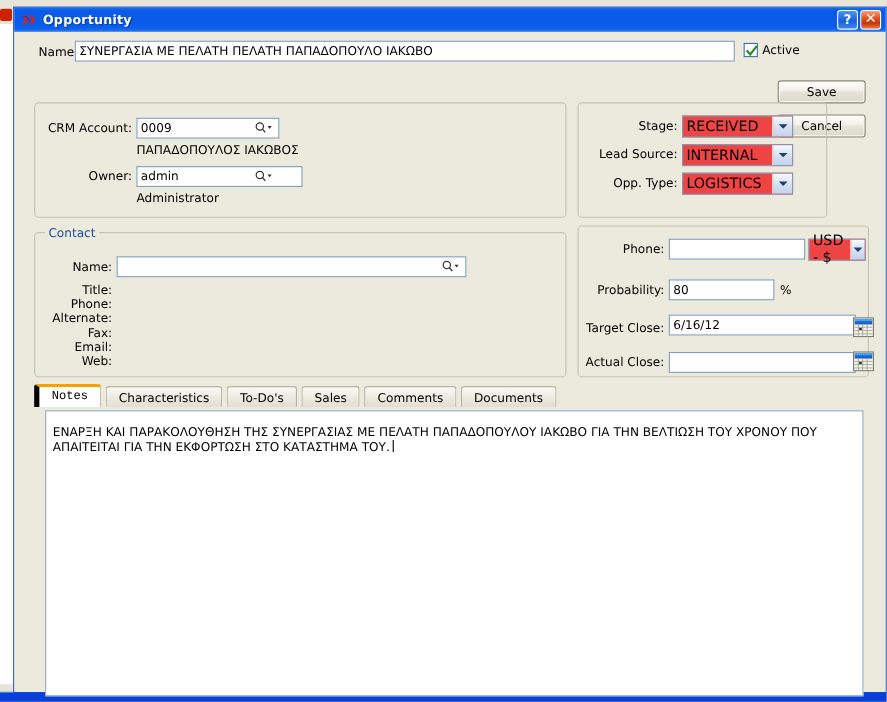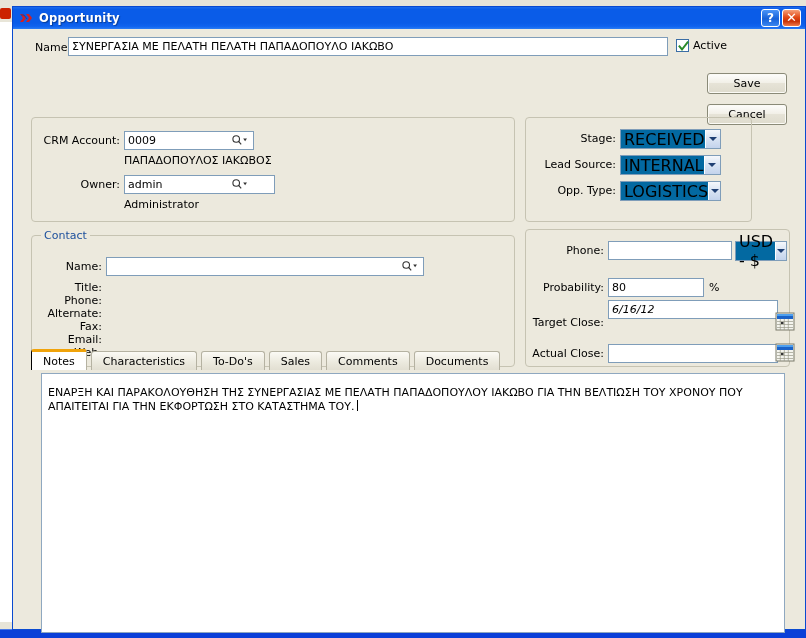--- a/index.html
+++ b/index.html
@@ -179,21 +179,20 @@
   .btn-save { right: 18px; top: 44px; }
   .btn-cancel { right: 18px; top: 75px; }
 
   
   .group {
     position: absolute;
     border: 1px solid #c6c3b2;
     border-radius: 4px;
     background: transparent;
     box-sizing: border-box;
-    margin-top: 24px;
   }
   .group-legend {
     position: absolute;
     top: -7px; left: 9px;
     background: #ece9dd;
     padding: 0 3px;
     font-size: 11px;
     color: #1c4f9c;
   }
 
@@ -235,26 +234,26 @@
     display: flex;
     align-items: center;
     justify-content: center;
     cursor: pointer;
   }
 
   
   .combo {
     position: absolute;
     height: 20px;
-    background: #0369a1;
+    background: #ef4444;
     border: 1px solid #7f9db9;
     box-sizing: border-box;
     display: flex;
     align-items: center;
-    font-size: 16px;
+    font-size: 13px;
     padding-left: 3px;
     cursor: pointer;
     justify-content: flex-end;
   }
   .combo-btn {
     margin-left: auto;
     width: 17px;
     height: 100%;
     background: linear-gradient(to bottom, #f6f8fc, #d8e3f3 50%, #c3d3ec);
     border-left: 1px solid #ffffff;
@@ -297,23 +296,24 @@
     border-bottom: none;
     border-radius: 3px 3px 0 0;
     box-sizing: border-box;
     cursor: pointer;
     white-space: nowrap;
   }
   .tab.active {
     height: 21px;
     background: #ffffff;
     border-top: 3px solid #f0a30a;
-    border-left: 1px solid #000000;
+    border-left: 5px solid #000000;
     border-right: 1px solid #b5b2a2;
     font-weight: normal;
+    font-family: Liberation Mono, monospace;
   }
   .tabpanel {
     position: absolute;
     left: 28px; top: 344px;
     width: 744px; height: 260px;
     background: #ffffff;
     border: 1px solid #8fa8c0;
     box-sizing: border-box;
   }
   .notes-text {
@@ -480,21 +480,21 @@
         <span class="combo-btn">
             <span class="caret"></span>
           </span>
       </div>
 
       <span class="flbl" style="left:4px; top:51px; width:74px;">Probability:</span>
       <input class="tinput" style="left: 82px; top: 48px; width: 96px; " type="text" value="80">
       <span class="static-val" style="left:183px; top:51px;">%</span>
 
       <span class="flbl" style="left:0px; top:86px; width:78px;">Target Close:</span>
-      <input class="tinput" style="left: 82px; top: 70px; width: 170px; font-style: italic;" type="text" value="6/16/12">
+      <input class="tinput" style="left: 82px; top: 80px; width: 170px;" type="text" value="6/16/12">
       <span class="cal-btn" style="left:249px; top:82px;">
         <svg width="20" height="19" viewBox="0 0 20 19">
           <rect x="1" y="1" width="18" height="17" fill="#f4f4ee" stroke="#7a7a6a"></rect>
           <rect x="2" y="2" width="16" height="5" fill="#1b63c8"></rect>
           <rect x="2" y="2" width="16" height="2" fill="#4da0f0"></rect>
           <g stroke="#9a9a8a" stroke-width="0.7">
             <line x1="2" y1="9.5" x2="18" y2="9.5"></line>
             <line x1="2" y1="12.5" x2="18" y2="12.5"></line>
             <line x1="2" y1="15.5" x2="18" y2="15.5"></line>
             <line x1="5.3" y1="7" x2="5.3" y2="18"></line>

